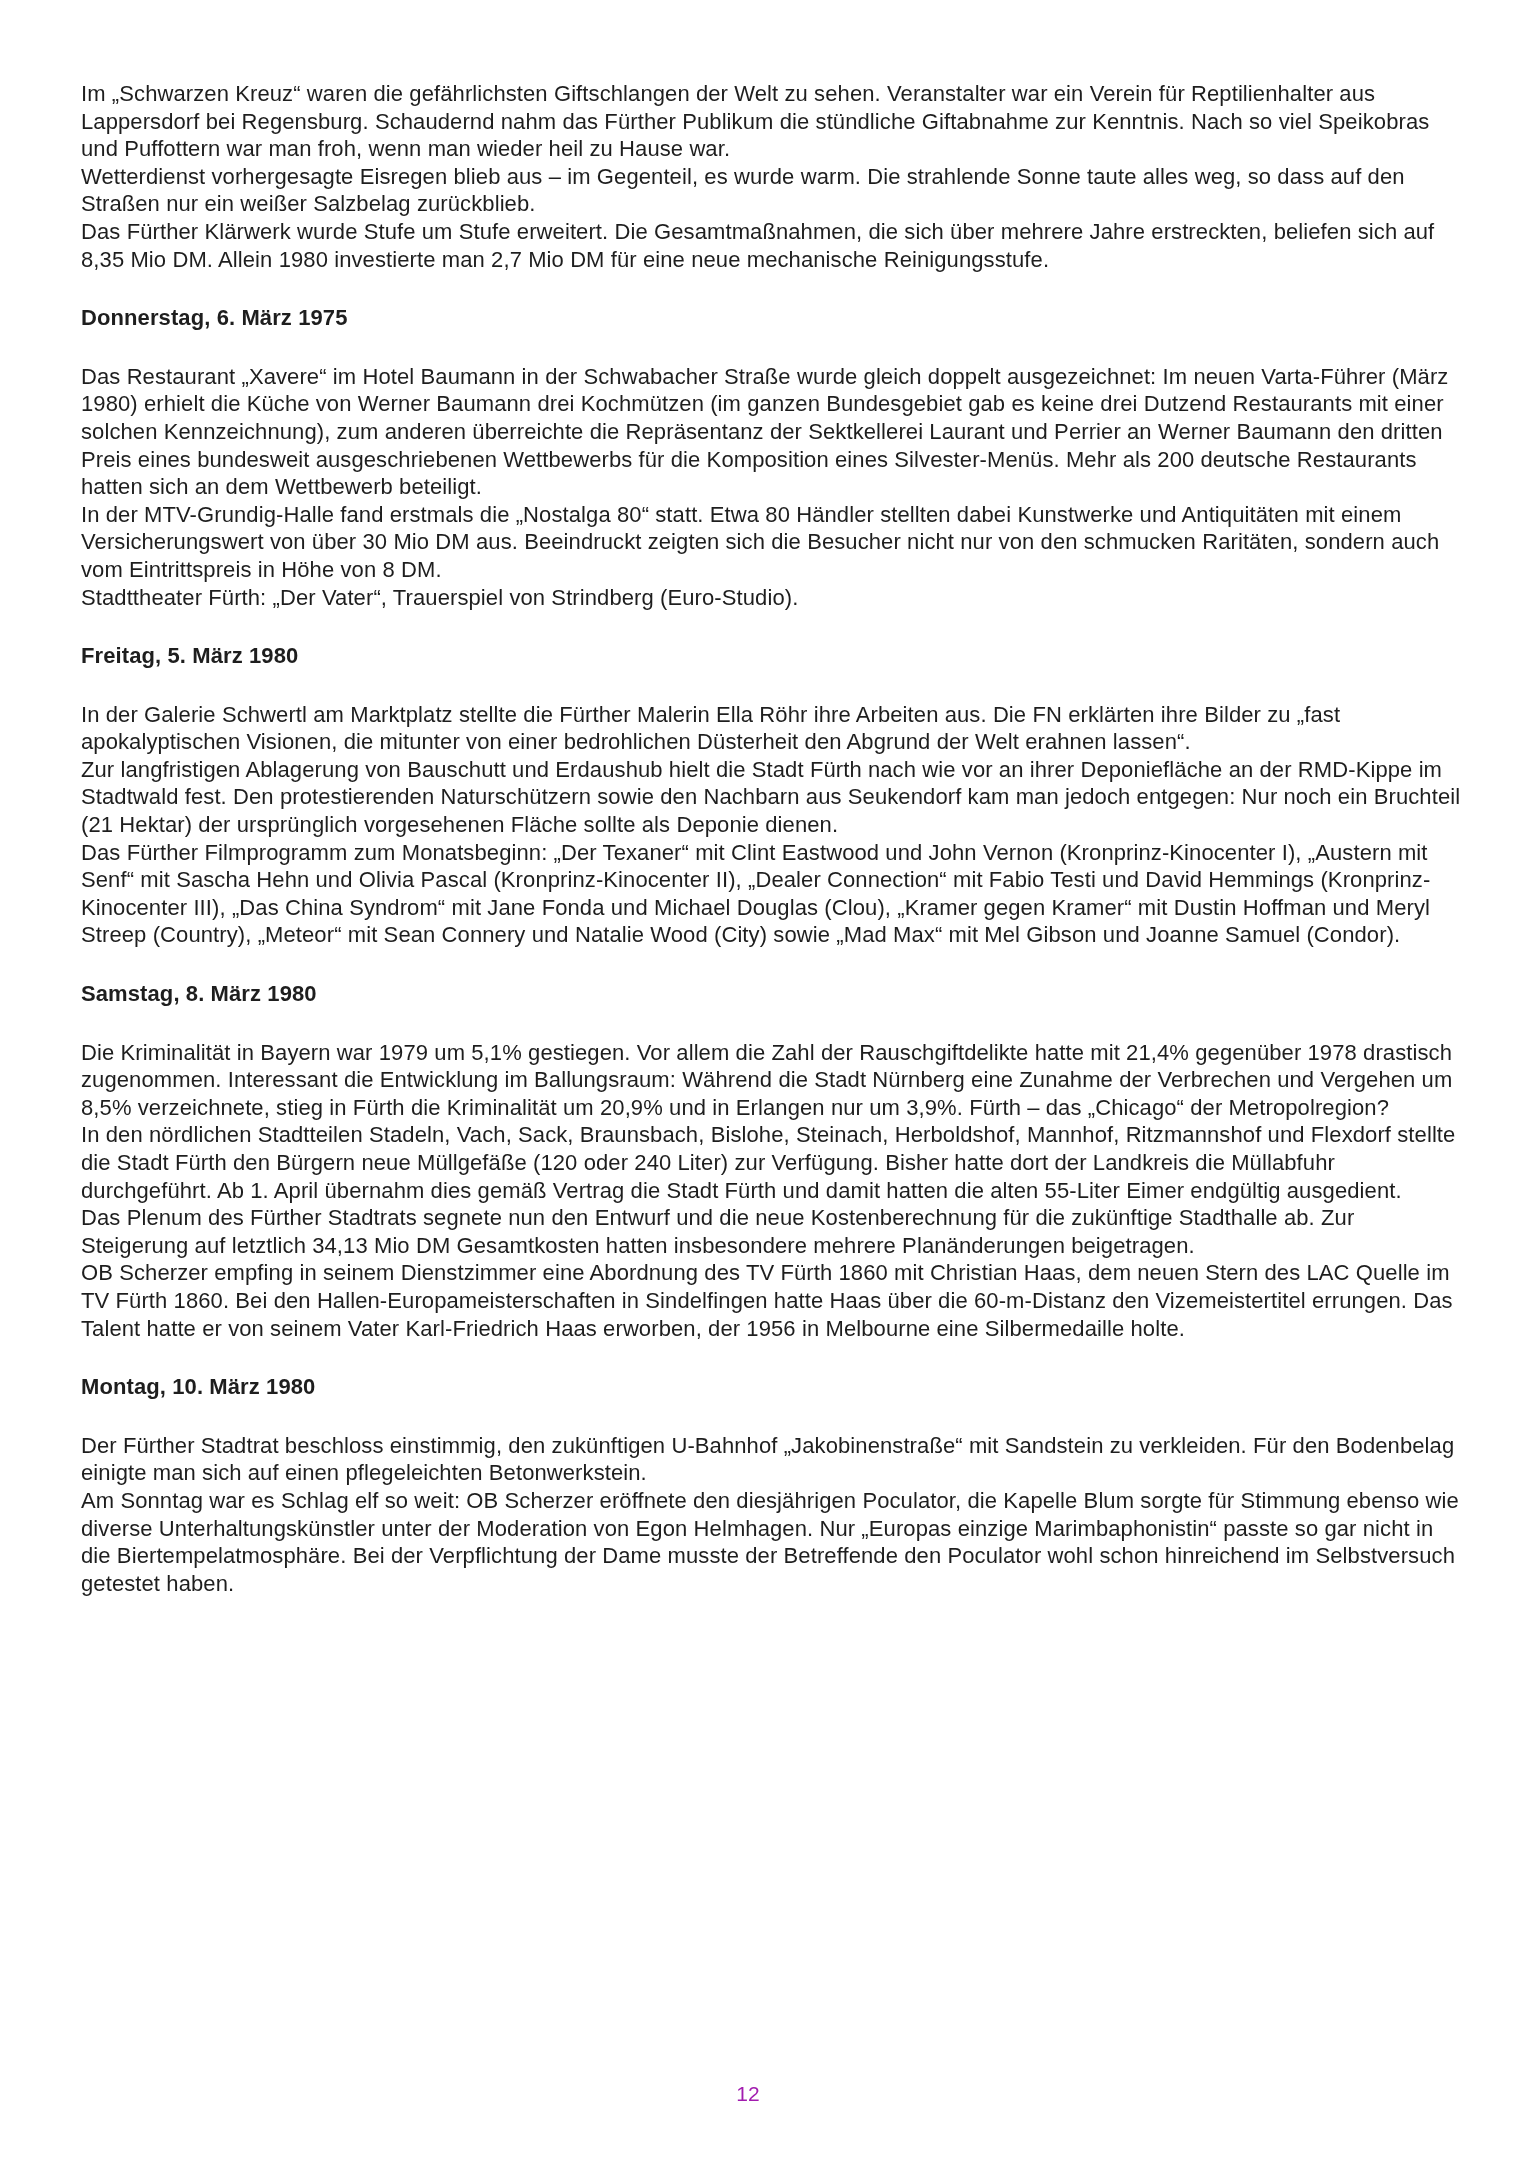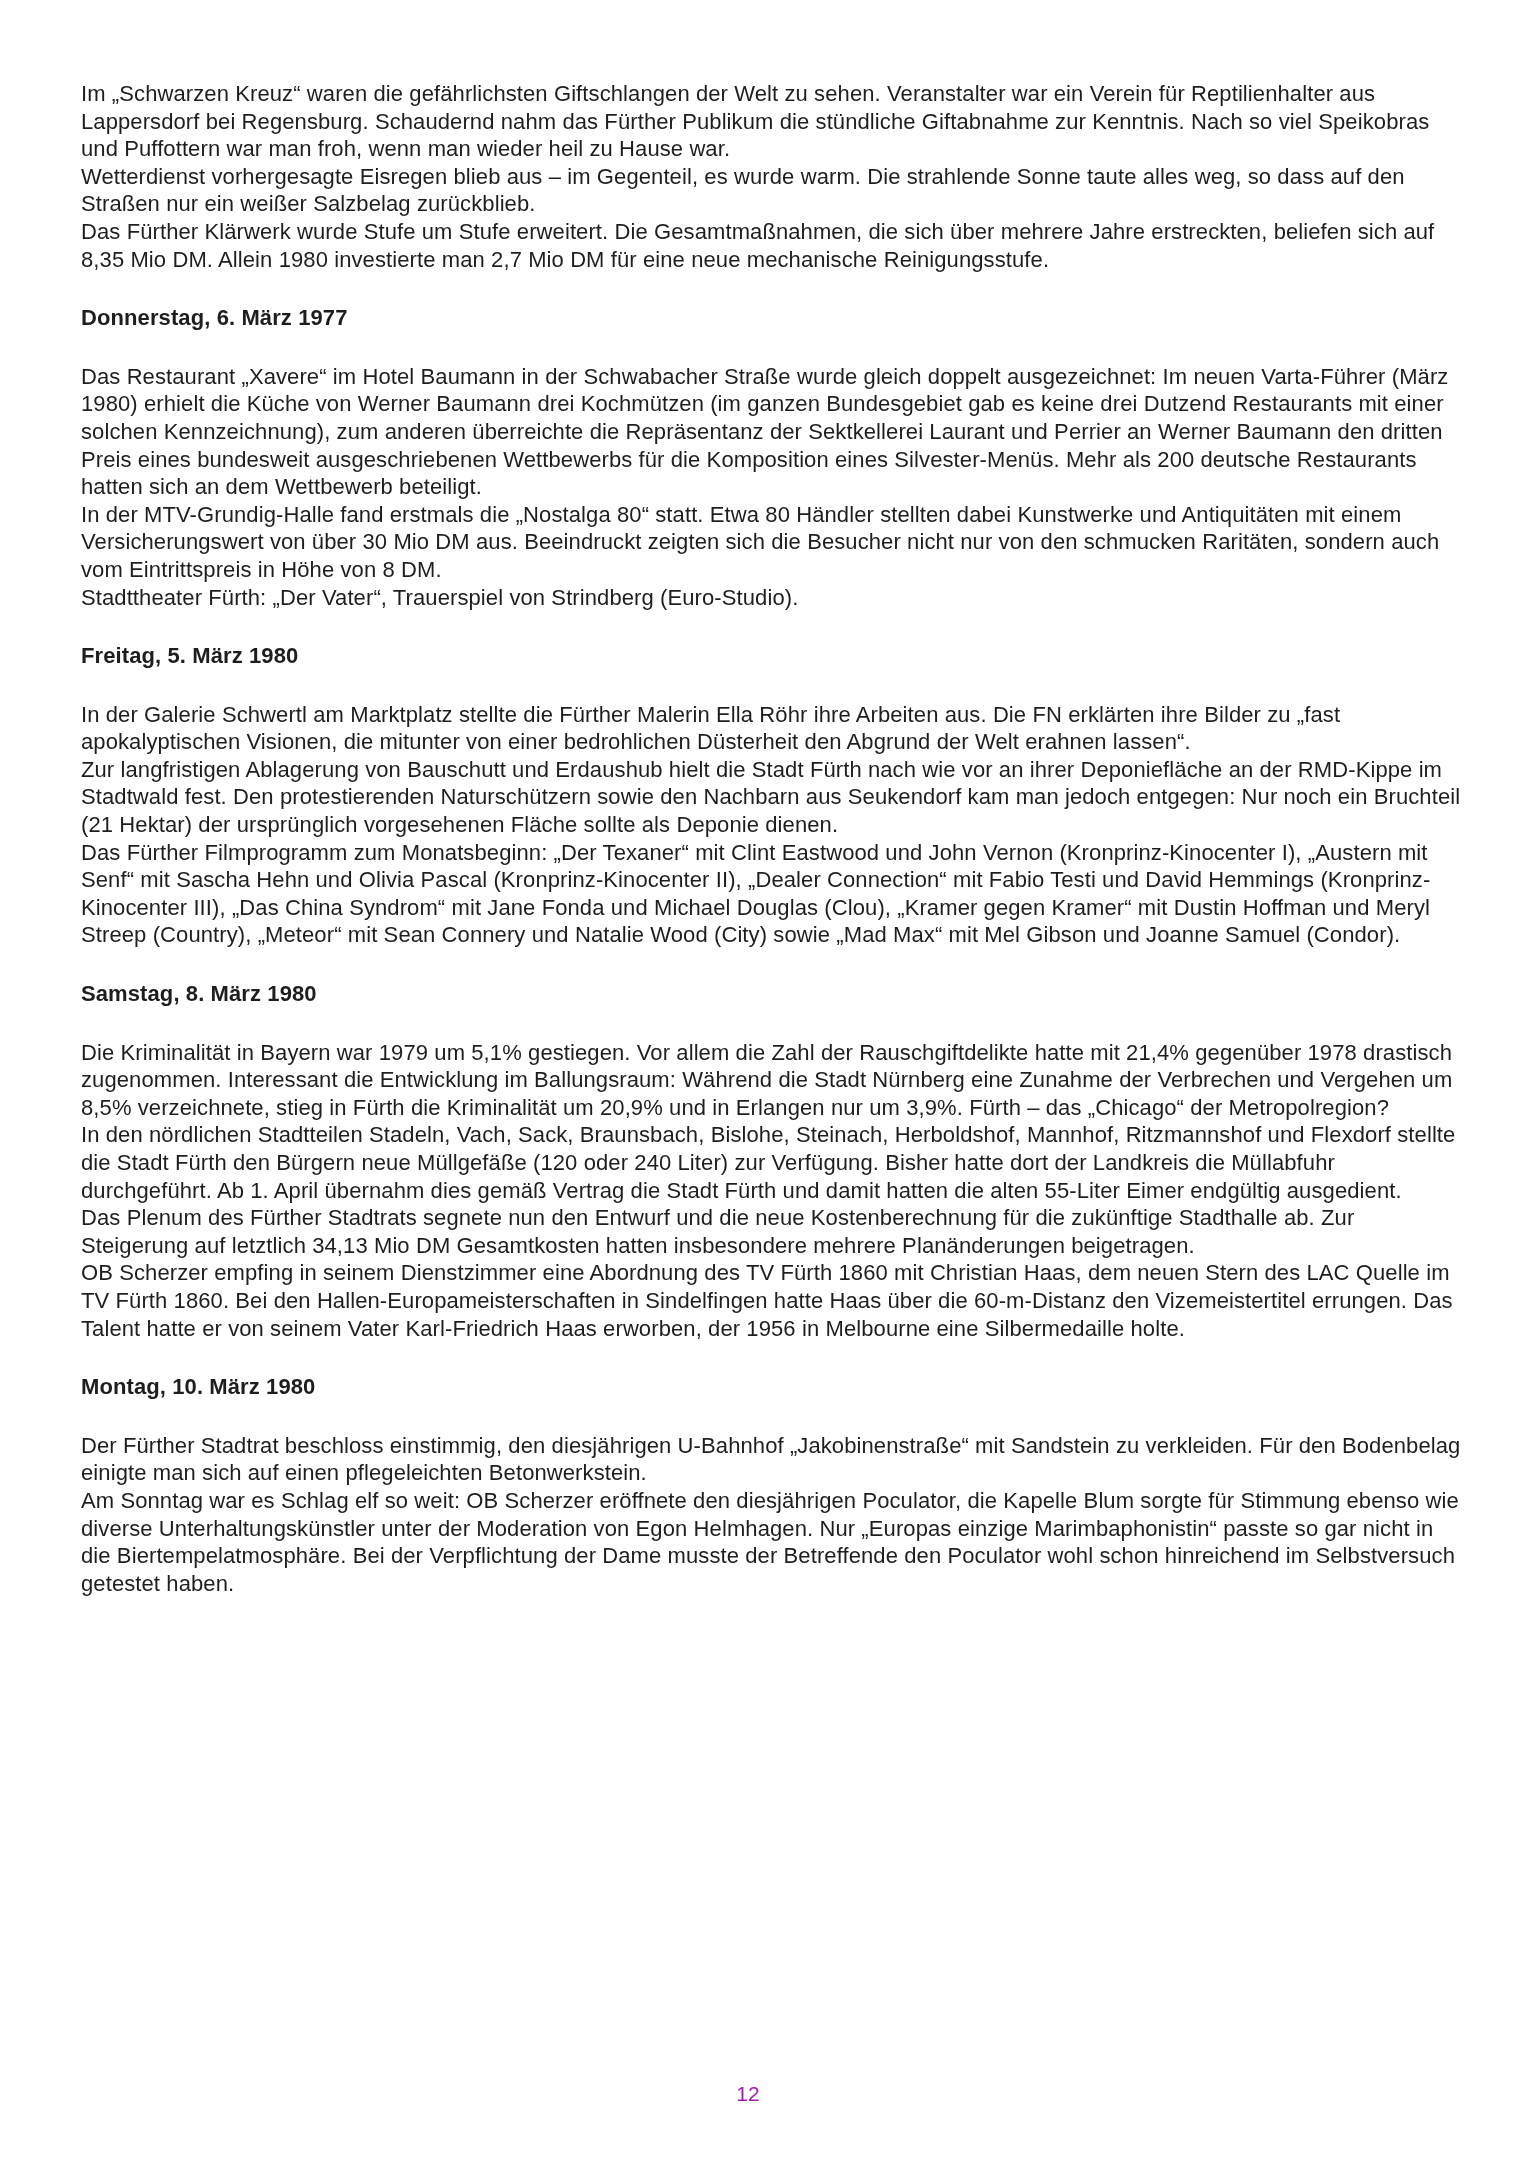--- a/index.html
+++ b/index.html
@@ -50,31 +50,31 @@
   }
 </style>
 </head>
 <body>
 
 <div class="page">
   <main class="content">
       <p class="paragraph">Im „Schwarzen Kreuz“ waren die gefährlichsten Giftschlangen der Welt zu sehen. Veranstalter war ein Verein für Reptilienhalter aus Lappersdorf bei Regensburg. Schaudernd nahm das Fürther Publikum die stündliche Giftabnahme zur Kenntnis. Nach so viel Speikobras und Puffottern war man froh, wenn man wieder heil zu Hause war.</p>
       <p class="paragraph">Wetterdienst vorhergesagte Eisregen blieb aus – im Gegenteil, es wurde warm. Die strahlende Sonne taute alles weg, so dass auf den Straßen nur ein weißer Salzbelag zurückblieb.</p>
       <p class="paragraph">Das Fürther Klärwerk wurde Stufe um Stufe erweitert. Die Gesamtmaßnahmen, die sich über mehrere Jahre erstreckten, beliefen sich auf 8,35 Mio DM. Allein 1980 investierte man 2,7 Mio DM für eine neue mechanische Reinigungsstufe.</p>
-      <h2 class="heading">Donnerstag, 6. März 1977</h2>
+      <h2 class="heading">Donnerstag, 6. März 1975</h2>
       <p class="paragraph">Das Restaurant „Xavere“ im Hotel Baumann in der Schwabacher Straße wurde gleich doppelt ausgezeichnet: Im neuen Varta-Führer (März 1980) erhielt die Küche von Werner Baumann drei Kochmützen (im ganzen Bundesgebiet gab es keine drei Dutzend Restaurants mit einer solchen Kennzeichnung), zum anderen überreichte die Repräsentanz der Sektkellerei Laurant und Perrier an Werner Baumann den dritten Preis eines bundesweit ausgeschriebenen Wettbewerbs für die Komposition eines Silvester-Menüs. Mehr als 200 deutsche Restaurants hatten sich an dem Wettbewerb beteiligt.</p>
       <p class="paragraph">In der MTV-Grundig-Halle fand erstmals die „Nostalga 80“ statt. Etwa 80 Händler stellten dabei Kunstwerke und Antiquitäten mit einem Versicherungswert von über 30 Mio DM aus. Beeindruckt zeigten sich die Besucher nicht nur von den schmucken Raritäten, sondern auch vom Eintrittspreis in Höhe von 8 DM.</p>
       <p class="paragraph">Stadttheater Fürth: „Der Vater“, Trauerspiel von Strindberg (Euro-Studio).</p>
       <h2 class="heading">Freitag, 5. März 1980</h2>
       <p class="paragraph">In der Galerie Schwertl am Marktplatz stellte die Fürther Malerin Ella Röhr ihre Arbeiten aus. Die FN erklärten ihre Bilder zu „fast apokalyptischen Visionen, die mitunter von einer bedrohlichen Düsterheit den Abgrund der Welt erahnen lassen“.</p>
       <p class="paragraph">Zur langfristigen Ablagerung von Bauschutt und Erdaushub hielt die Stadt Fürth nach wie vor an ihrer Deponiefläche an der RMD-Kippe im Stadtwald fest. Den protestierenden Naturschützern sowie den Nachbarn aus Seukendorf kam man jedoch entgegen: Nur noch ein Bruchteil (21 Hektar) der ursprünglich vorgesehenen Fläche sollte als Deponie dienen.</p>
       <p class="paragraph">Das Fürther Filmprogramm zum Monatsbeginn: „Der Texaner“ mit Clint Eastwood und John Vernon (Kronprinz-Kinocenter I), „Austern mit Senf“ mit Sascha Hehn und Olivia Pascal (Kronprinz-Kinocenter II), „Dealer Connection“ mit Fabio Testi und David Hemmings (Kronprinz-Kinocenter III), „Das China Syndrom“ mit Jane Fonda und Michael Douglas (Clou), „Kramer gegen Kramer“ mit Dustin Hoffman und Meryl Streep (Country), „Meteor“ mit Sean Connery und Natalie Wood (City) sowie „Mad Max“ mit Mel Gibson und Joanne Samuel (Condor).</p>
       <h2 class="heading">Samstag, 8. März 1980</h2>
       <p class="paragraph">Die Kriminalität in Bayern war 1979 um 5,1% gestiegen. Vor allem die Zahl der Rauschgiftdelikte hatte mit 21,4% gegenüber 1978 drastisch zugenommen. Interessant die Entwicklung im Ballungsraum: Während die Stadt Nürnberg eine Zunahme der Verbrechen und Vergehen um 8,5% verzeichnete, stieg in Fürth die Kriminalität um 20,9% und in Erlangen nur um 3,9%. Fürth – das „Chicago“ der Metropolregion?</p>
       <p class="paragraph">In den nördlichen Stadtteilen Stadeln, Vach, Sack, Braunsbach, Bislohe, Steinach, Herboldshof, Mannhof, Ritzmannshof und Flexdorf stellte die Stadt Fürth den Bürgern neue Müllgefäße (120 oder 240 Liter) zur Verfügung. Bisher hatte dort der Landkreis die Müllabfuhr durchgeführt. Ab 1. April übernahm dies gemäß Vertrag die Stadt Fürth und damit hatten die alten 55-Liter Eimer endgültig ausgedient.</p>
       <p class="paragraph">Das Plenum des Fürther Stadtrats segnete nun den Entwurf und die neue Kostenberechnung für die zukünftige Stadthalle ab. Zur Steigerung auf letztlich 34,13 Mio DM Gesamtkosten hatten insbesondere mehrere Planänderungen beigetragen.</p>
       <p class="paragraph">OB Scherzer empfing in seinem Dienstzimmer eine Abordnung des TV Fürth 1860 mit Christian Haas, dem neuen Stern des LAC Quelle im TV Fürth 1860. Bei den Hallen-Europameisterschaften in Sindelfingen hatte Haas über die 60-m-Distanz den Vizemeistertitel errungen. Das Talent hatte er von seinem Vater Karl-Friedrich Haas erworben, der 1956 in Melbourne eine Silbermedaille holte.</p>
       <h2 class="heading">Montag, 10. März 1980</h2>
-      <p class="paragraph">Der Fürther Stadtrat beschloss einstimmig, den diesjährigen U-Bahnhof „Jakobinenstraße“ mit Sandstein zu verkleiden. Für den Bodenbelag einigte man sich auf einen pflegeleichten Betonwerkstein.</p>
+      <p class="paragraph">Der Fürther Stadtrat beschloss einstimmig, den zukünftigen U-Bahnhof „Jakobinenstraße“ mit Sandstein zu verkleiden. Für den Bodenbelag einigte man sich auf einen pflegeleichten Betonwerkstein.</p>
       <p class="paragraph">Am Sonntag war es Schlag elf so weit: OB Scherzer eröffnete den diesjährigen Poculator, die Kapelle Blum sorgte für Stimmung ebenso wie diverse Unterhaltungskünstler unter der Moderation von Egon Helmhagen. Nur „Europas einzige Marimbaphonistin“ passte so gar nicht in die Biertempelatmosphäre. Bei der Verpflichtung der Dame musste der Betreffende den Poculator wohl schon hinreichend im Selbstversuch getestet haben.</p>
     </main>
   <div class="page-number">12</div>
 </div>
 
 </body></html>

